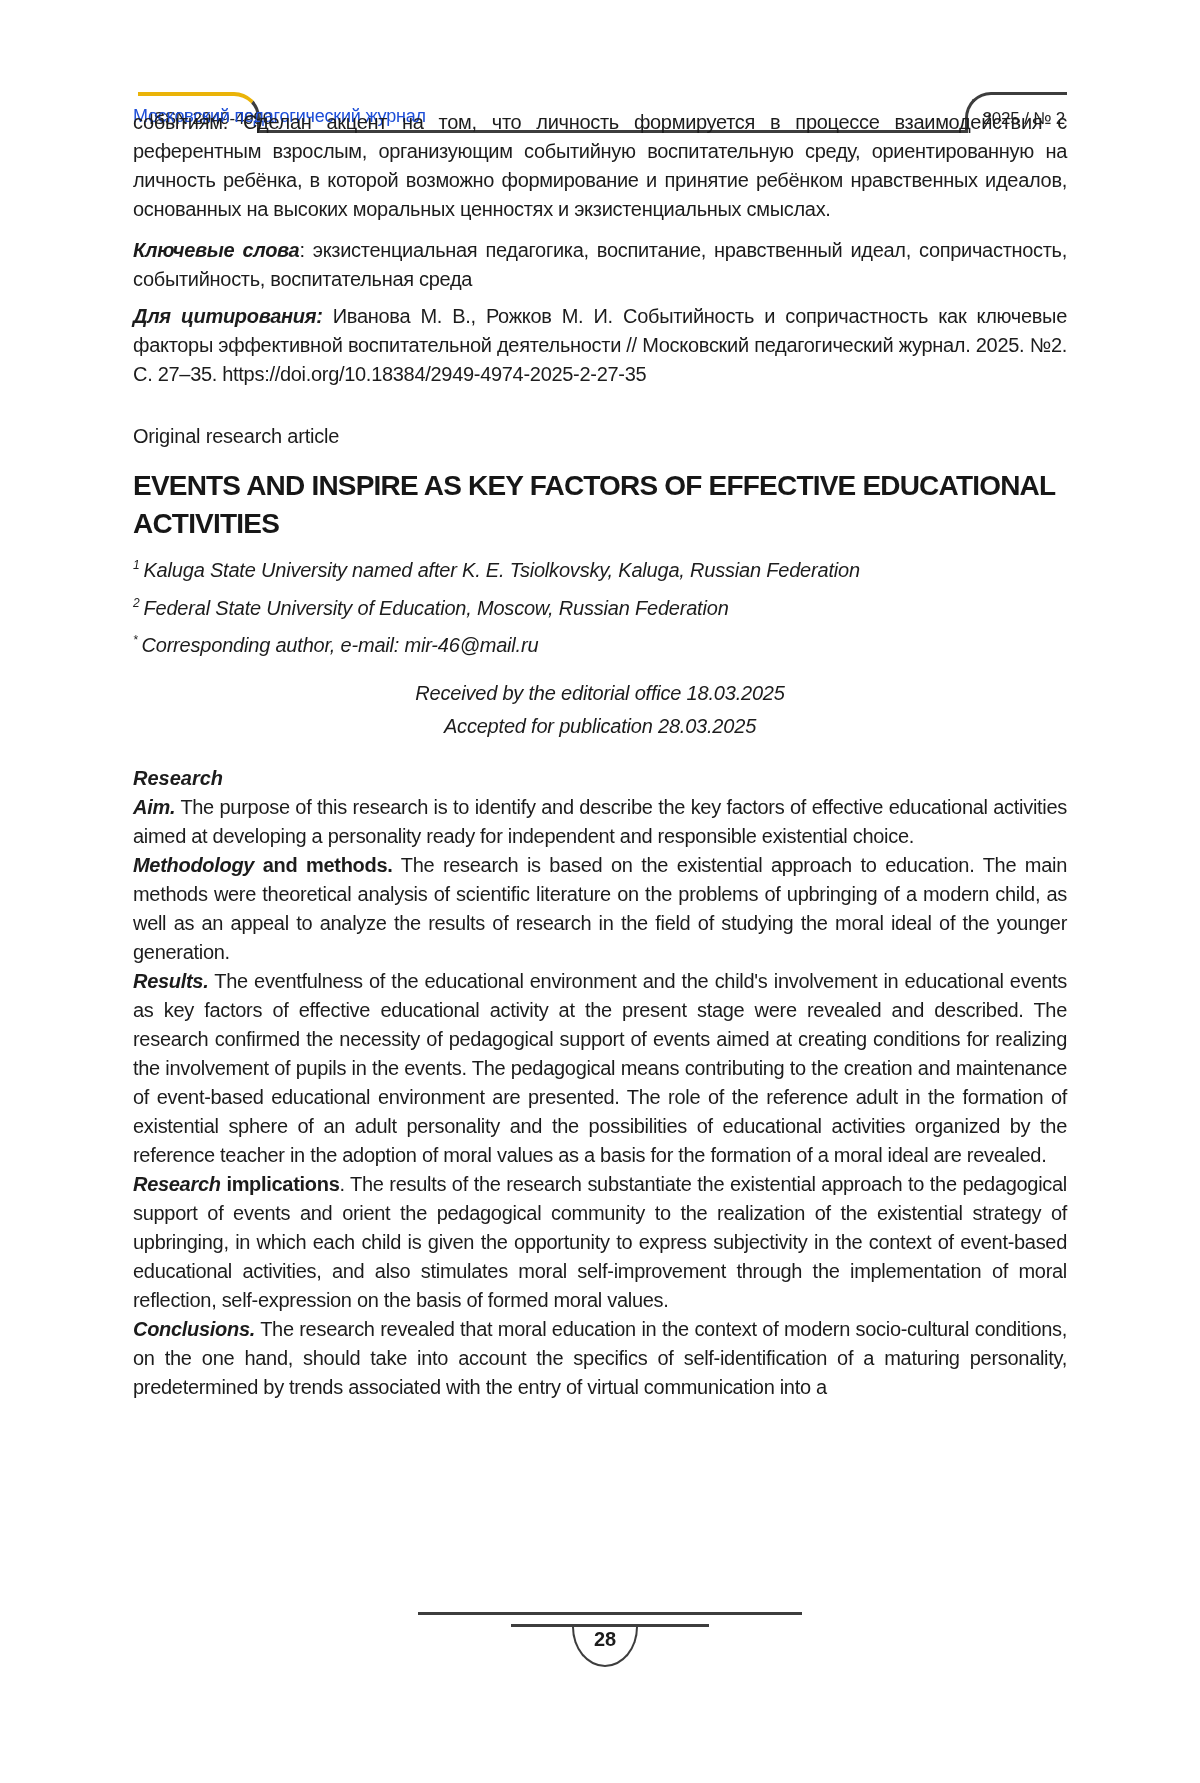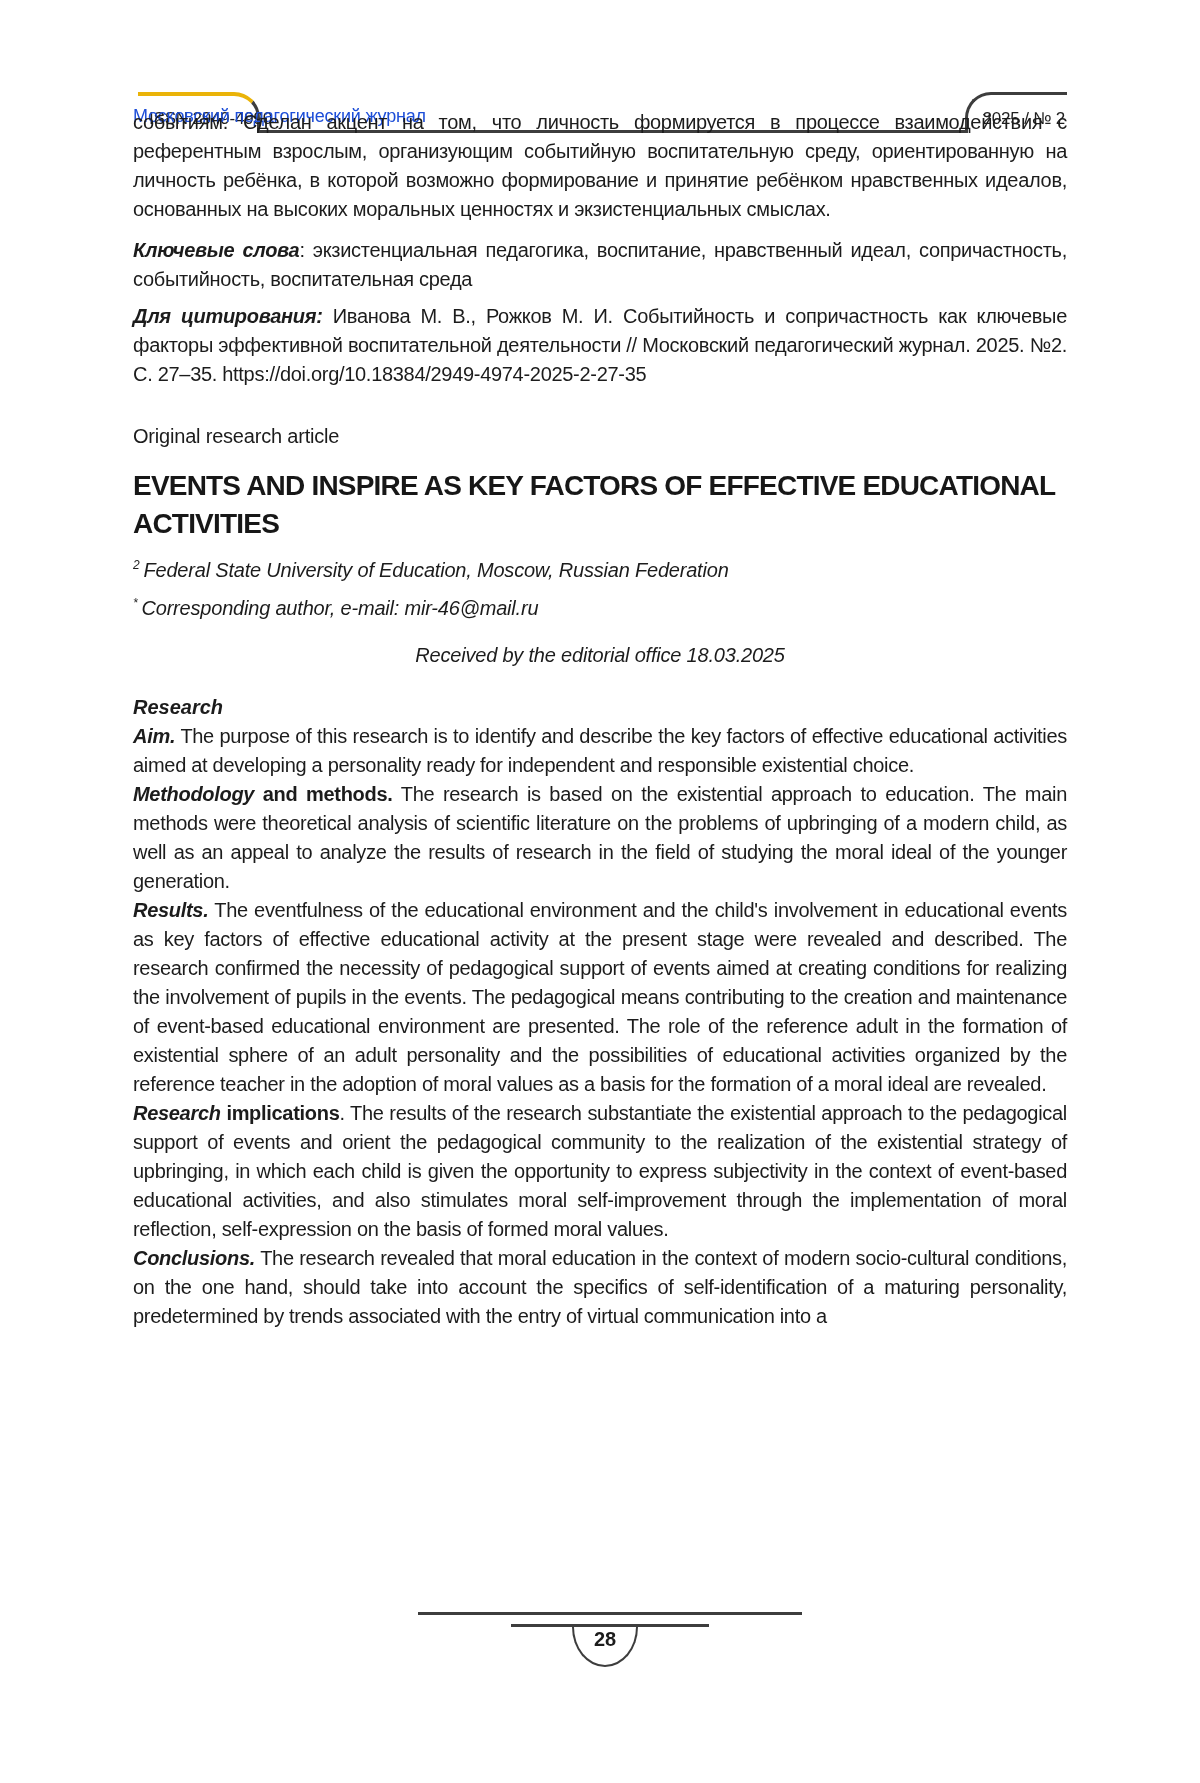--- a/index.html
+++ b/index.html
@@ -98,26 +98,28 @@
 
 
     <p class="para cite"><span class="bi">Для цитирования:</span><span> Иванова М. В., Рожков М. И. Событийность и сопричастность как ключевые факторы эффективной воспитательной деятельности // Московский педагогический журнал. 2025. №2. С. 27–35. https://doi.org/10.18384/2949-4974-2025-2-27-35</span></p>
 
     <p class="article-type">Original research article</p>
 
     <h1 class="title">EVENTS AND INSPIRE AS KEY FACTORS OF EFFECTIVE EDUCATIONAL ACTIVITIES</h1>
 
 
     <div class="affils">
+      <p class="affil"><sup>1</sup><span>Kaluga State University named after K. E. Tsiolkovsky, Kaluga, Russian Federation</span></p>
       <p class="affil"><sup>2</sup><span>Federal State University of Education, Moscow, Russian Federation</span></p>
       <p class="affil"><sup>*</sup><span>Corresponding author, e-mail: mir-46@mail.ru</span></p>
     </div>
 
     <div class="dates">
       <p>Received by the editorial office 18.03.2025</p>
+      <p>Accepted for publication 28.03.2025</p>
     </div>
 
     <p class="abstract-heading bi">Research</p>
 
     <section>
       <p class="para sect"><span class="bi">Aim.</span><span class="b"></span><span> The purpose of this research is to identify and describe the key factors of effective educational activities aimed at developing a personality ready for independent and responsible existential choice.</span></p>
 
       <p class="para sect"><span class="bi">Methodology</span><span class="b"> and methods.</span><span> The research is based on the existential approach to education. The main methods were theoretical analysis of scientific literature on the problems of upbringing of a modern child, as well as an appeal to analyze the results of research in the field of studying the moral ideal of the younger generation.</span></p>
 
       <p class="para sect"><span class="bi">Results.</span><span class="b"></span><span> The eventfulness of the educational environment and the child's involvement in educational events as key factors of effective educational activity at the present stage were revealed and described. The research confirmed the necessity of pedagogical support of events aimed at creating conditions for realizing the involvement of pupils in the events. The pedagogical means contributing to the creation and maintenance of event-based educational environment are presented. The role of the reference adult in the formation of existential sphere of an adult personality and the possibilities of educational activities organized by the reference teacher in the adoption of moral values as a basis for the formation of a moral ideal are revealed.</span></p>

